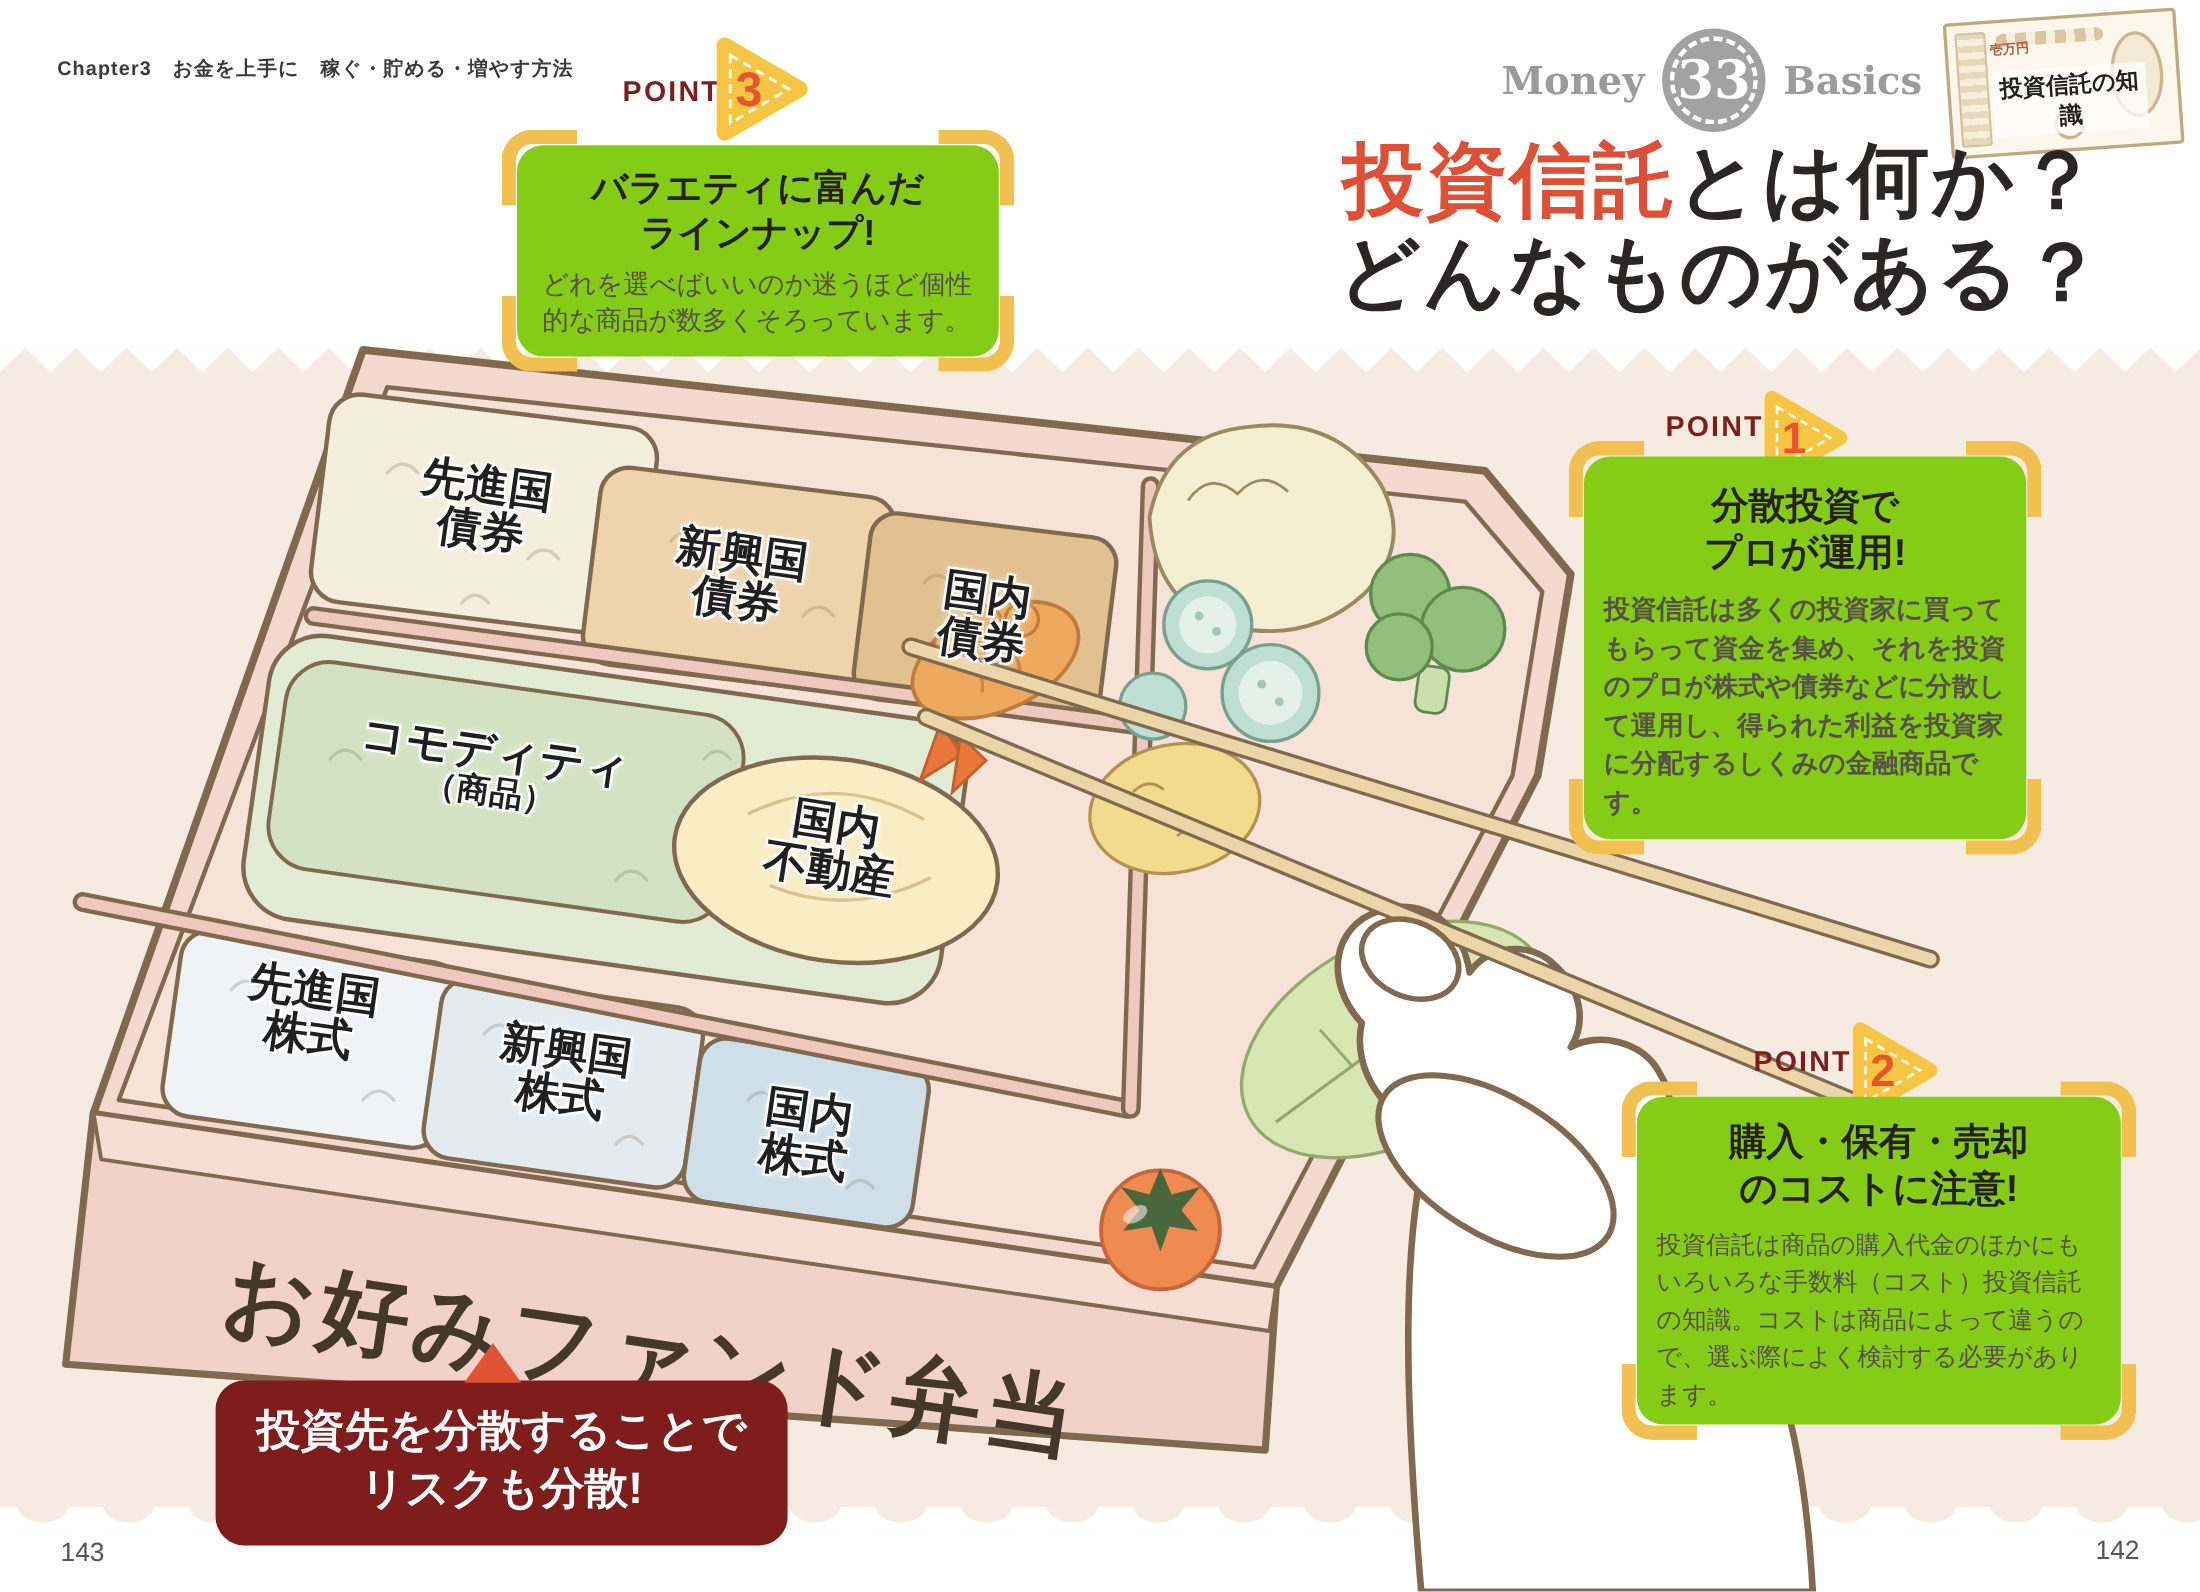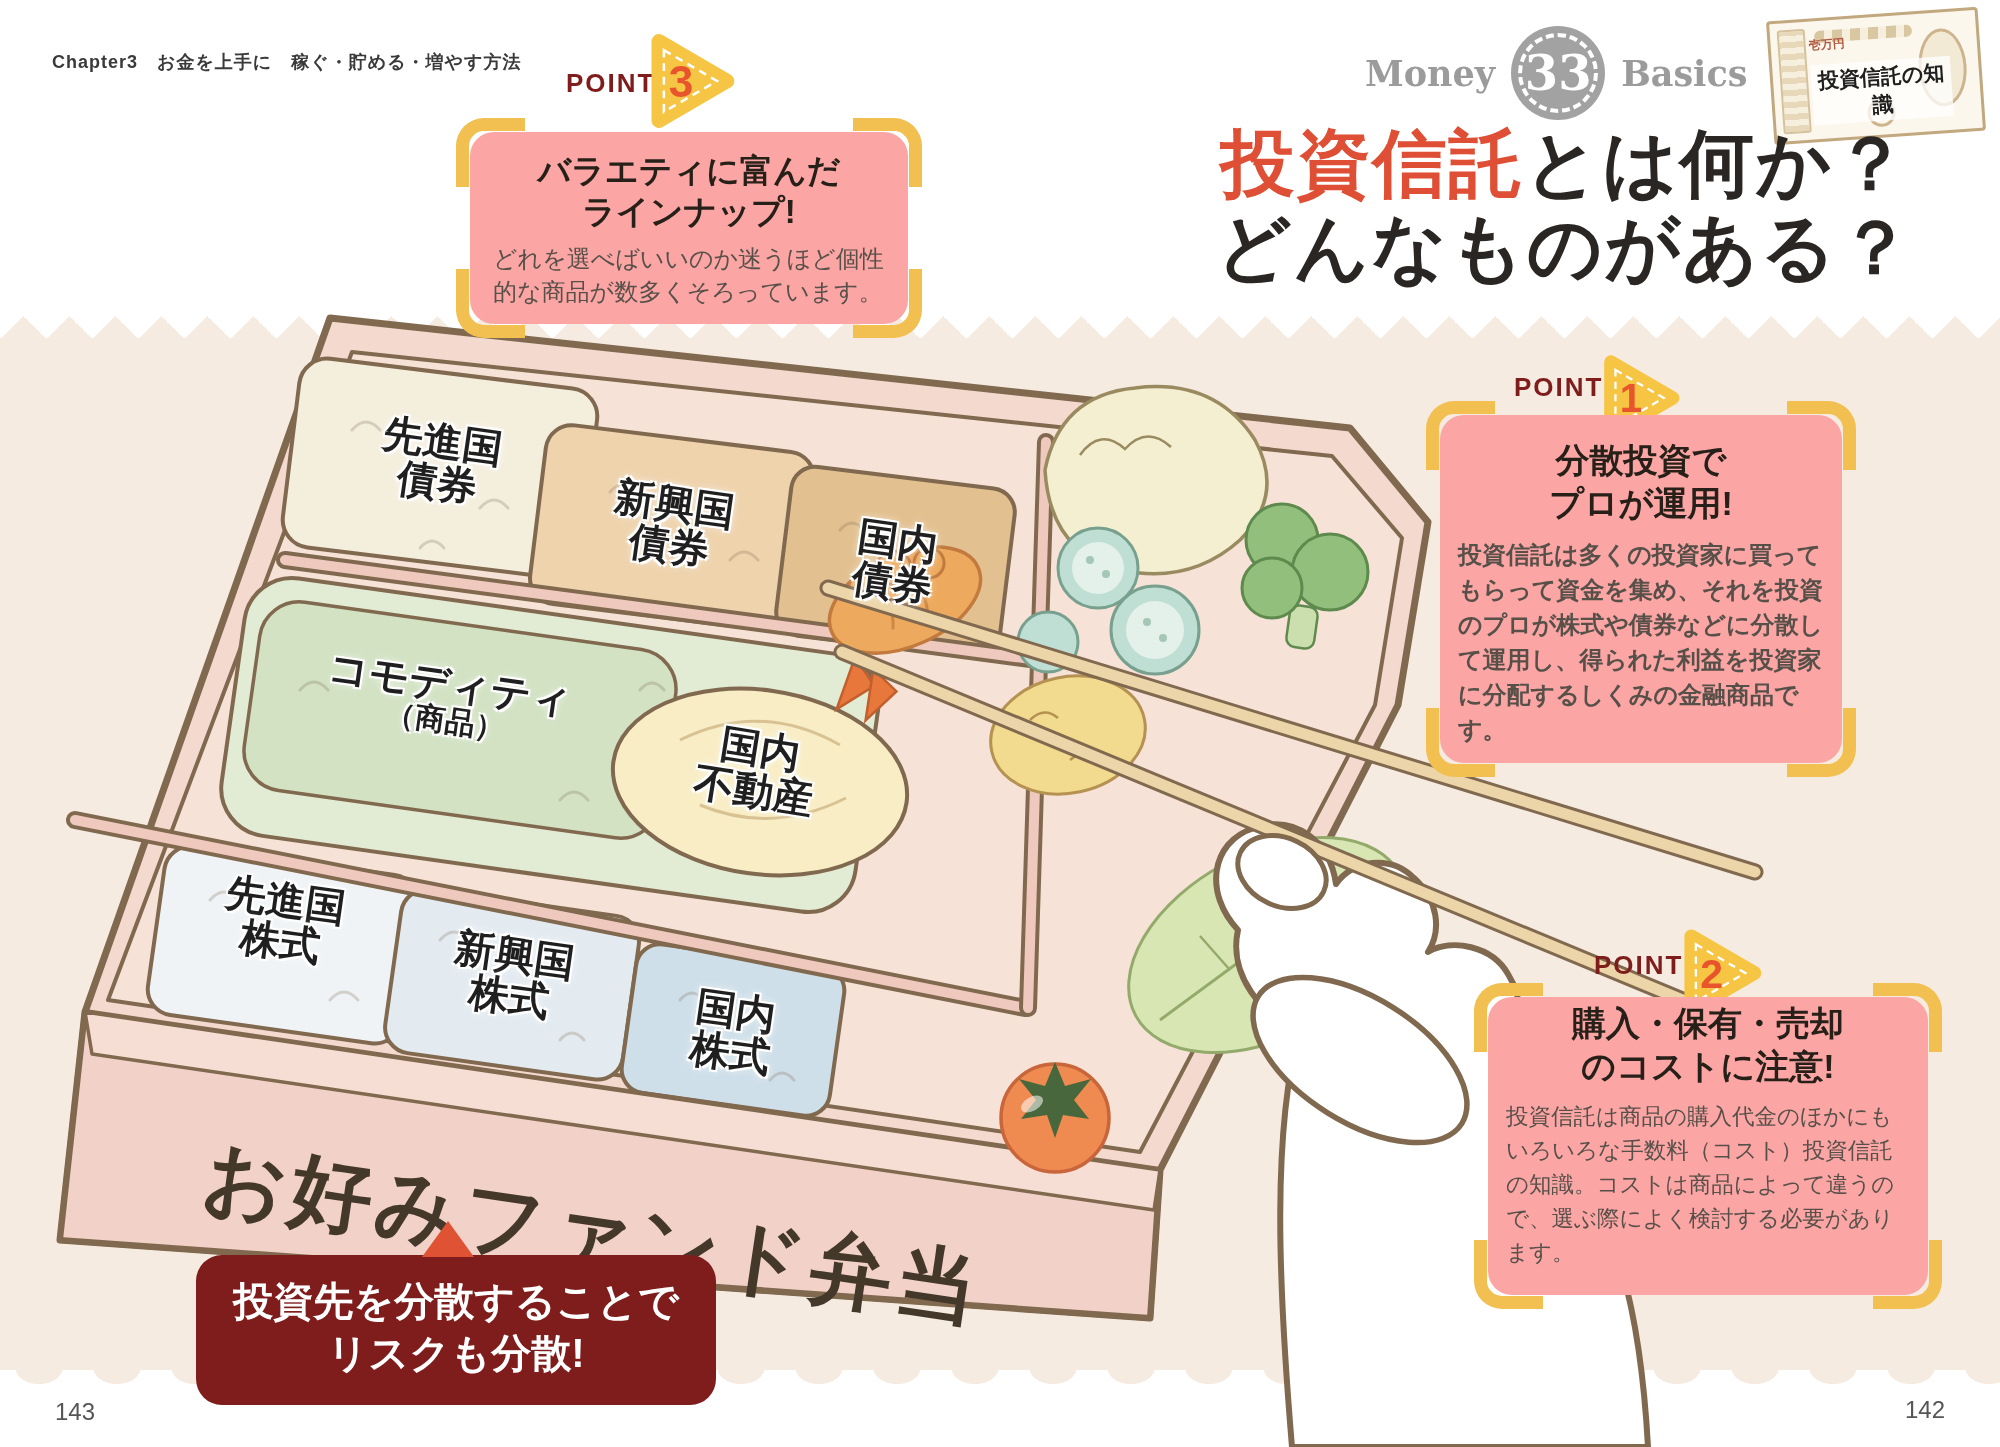--- a/index.html
+++ b/index.html
@@ -38,39 +38,39 @@
   .bill .mark{position:absolute;left:38px;top:16px;font-size:12px;color:#b05a42;font-weight:bold;}
 
   
   .title{position:absolute;left:1150px;top:122px;width:830px;text-align:center;
     font-weight:900;font-size:74px;line-height:84px;color:#292623;letter-spacing:2px;}
   .title .red{color:#de4f35;}
 
   
   .point-label{position:absolute;font-size:26px;font-weight:700;color:#7f1d1d;letter-spacing:2px;}
   .tri{position:absolute;}
-  .callout{position:absolute;background:#fca5a5;border-radius:24px;}
+  .callout{position:absolute;background:#84cc16;border-radius:24px;}
   .corner{position:absolute;width:56px;height:56px;border:13px solid #f1c050;}
   .corner.tl{top:-14px;left:-14px;border-right:none;border-bottom:none;border-top-left-radius:28px;}
   .corner.tr{top:-14px;right:-14px;border-left:none;border-bottom:none;border-top-right-radius:28px;}
   .corner.bl{bottom:-14px;left:-14px;border-right:none;border-top:none;border-bottom-left-radius:28px;}
   .corner.br{bottom:-14px;right:-14px;border-left:none;border-top:none;border-bottom-right-radius:28px;}
   .hl{text-align:center;font-weight:800;color:#262018;}
   .bd{color:#575049;}
 
   #p3-box{left:470px;top:132px;width:438px;height:192px;}
   #p3-box .hl{padding-top:18px;font-size:33px;line-height:41px;}
   #p3-box .bd{margin:10px auto 0;width:392px;font-size:24px;line-height:33px;}
 
   #p1-box{left:1440px;top:415px;width:402px;height:348px;}
   #p1-box .hl{padding-top:24px;font-size:34px;line-height:43px;}
   #p1-box .bd{margin:12px auto 0;width:366px;font-size:24px;line-height:35px;font-weight:bold;}
 
   #p2-box{left:1488px;top:997px;width:440px;height:298px;}
-  #p2-box .hl{padding-top:5px;font-size:34px;line-height:43px;}
+  #p2-box .hl{padding-top:20px;font-size:34px;line-height:43px;}
   #p2-box .bd{margin:12px auto 0;width:404px;font-size:22.5px;line-height:34px;}
 
   
   .blabel{position:absolute;text-align:center;font-weight:800;color:#1f1f1f;font-size:40px;line-height:1.06;
     transform:translate(-50%,-50%) rotate(8deg);
     text-shadow:-2px -2px 0 #fff,2px -2px 0 #fff,-2px 2px 0 #fff,2px 2px 0 #fff,0 0 8px #fff;}
   .blabel .sm{font-size:30px;font-weight:800;}
   .front-label{position:absolute;left:212px;top:1122px;transform:rotate(8.5deg);transform-origin:left top;
     font-size:82px;font-weight:900;letter-spacing:4px;color:#44382a;white-space:nowrap;}
 

